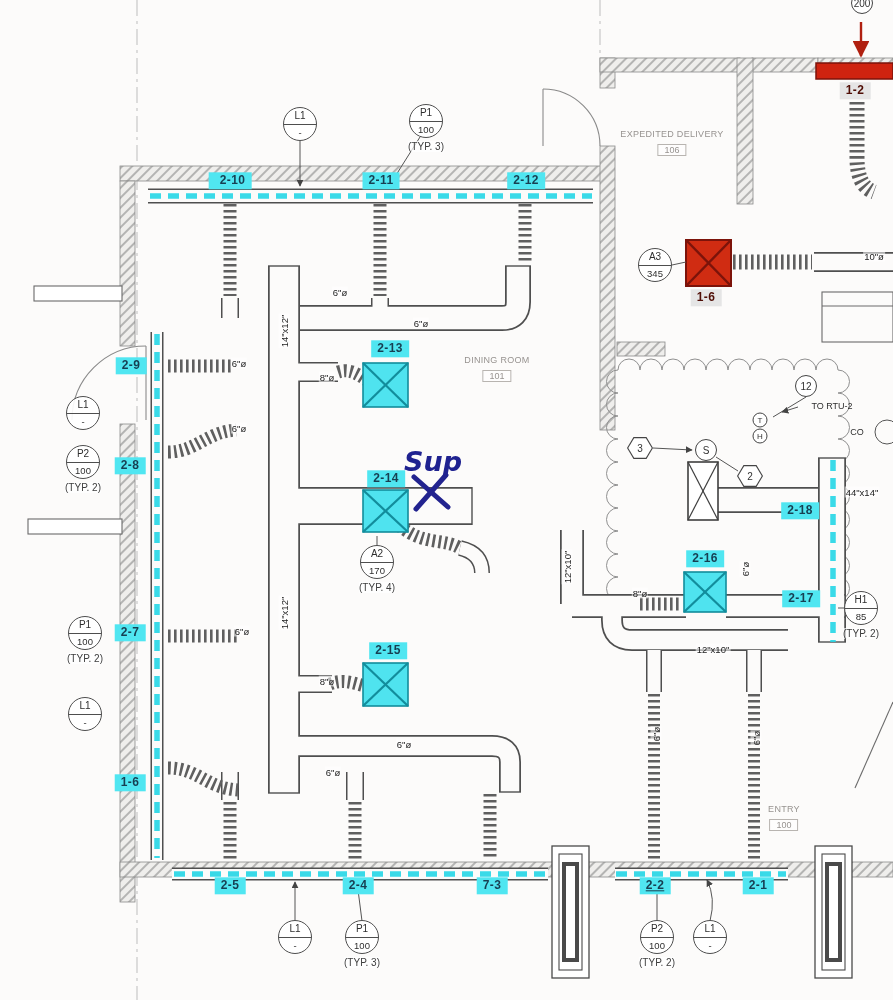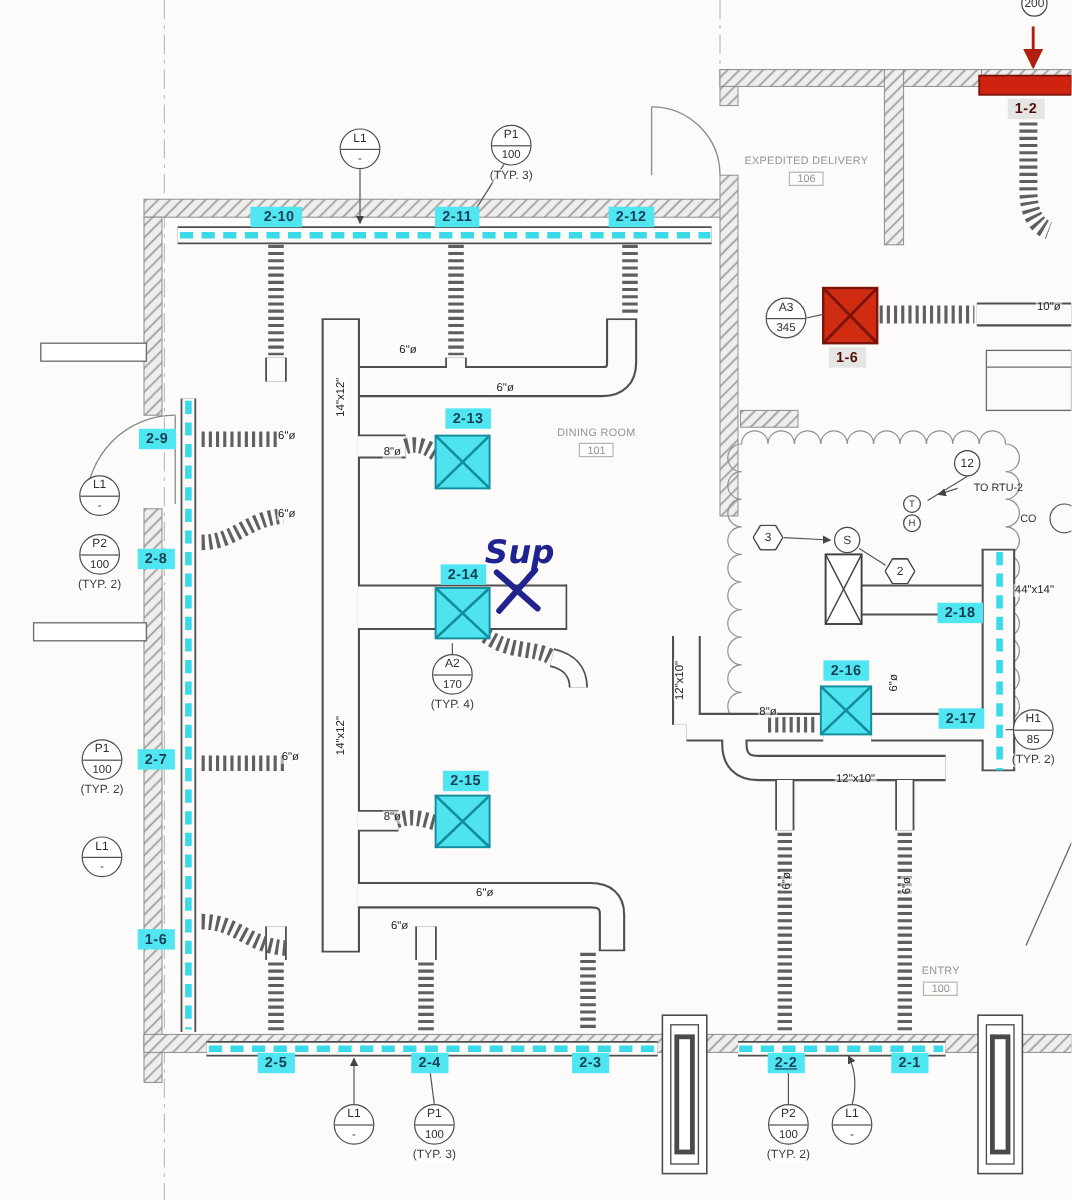--- a/index.html
+++ b/index.html
@@ -262,21 +262,21 @@
       <div class="tag cyan" style="left: 130px; top: 633px;">2-7</div>
       <div class="tag cyan" style="left: 130px; top: 783px;">1-6</div>
       <div class="tag cyan" style="left: 390px; top: 349px;">2-13</div>
       <div class="tag cyan" style="left: 386px; top: 479px;">2-14</div>
       <div class="tag cyan" style="left: 388px; top: 651px;">2-15</div>
       <div class="tag cyan" style="left: 705px; top: 559px;">2-16</div>
       <div class="tag cyan" style="left: 800px; top: 511px;">2-18</div>
       <div class="tag cyan" style="left: 801px; top: 599px;">2-17</div>
       <div class="tag cyan" style="left: 230px; top: 886px;">2-5</div>
       <div class="tag cyan" style="left: 358px; top: 886px;">2-4</div>
-      <div class="tag cyan" style="left: 492px; top: 886px;">2-3</div>
+      <div class="tag cyan" style="left: 492px; top: 886px;">7-3</div>
       <div class="tag cyan" style="left: 655px; top: 886px; text-decoration: underline;">2-2</div>
       <div class="tag cyan" style="left: 758px; top: 886px;">2-1</div>
       <div class="tag red" style="left: 706px; top: 298px;">1-6</div>
       <div class="tag red" style="left: 855px; top: 91px;">1-2</div>
       <div class="dcw" style="left: 300px; top: 124px;">
         <span class="dc" style="display: flex;">
           <span class="dct">L1</span>
           <span class="dcb">-</span>
         </span>
       </div>

